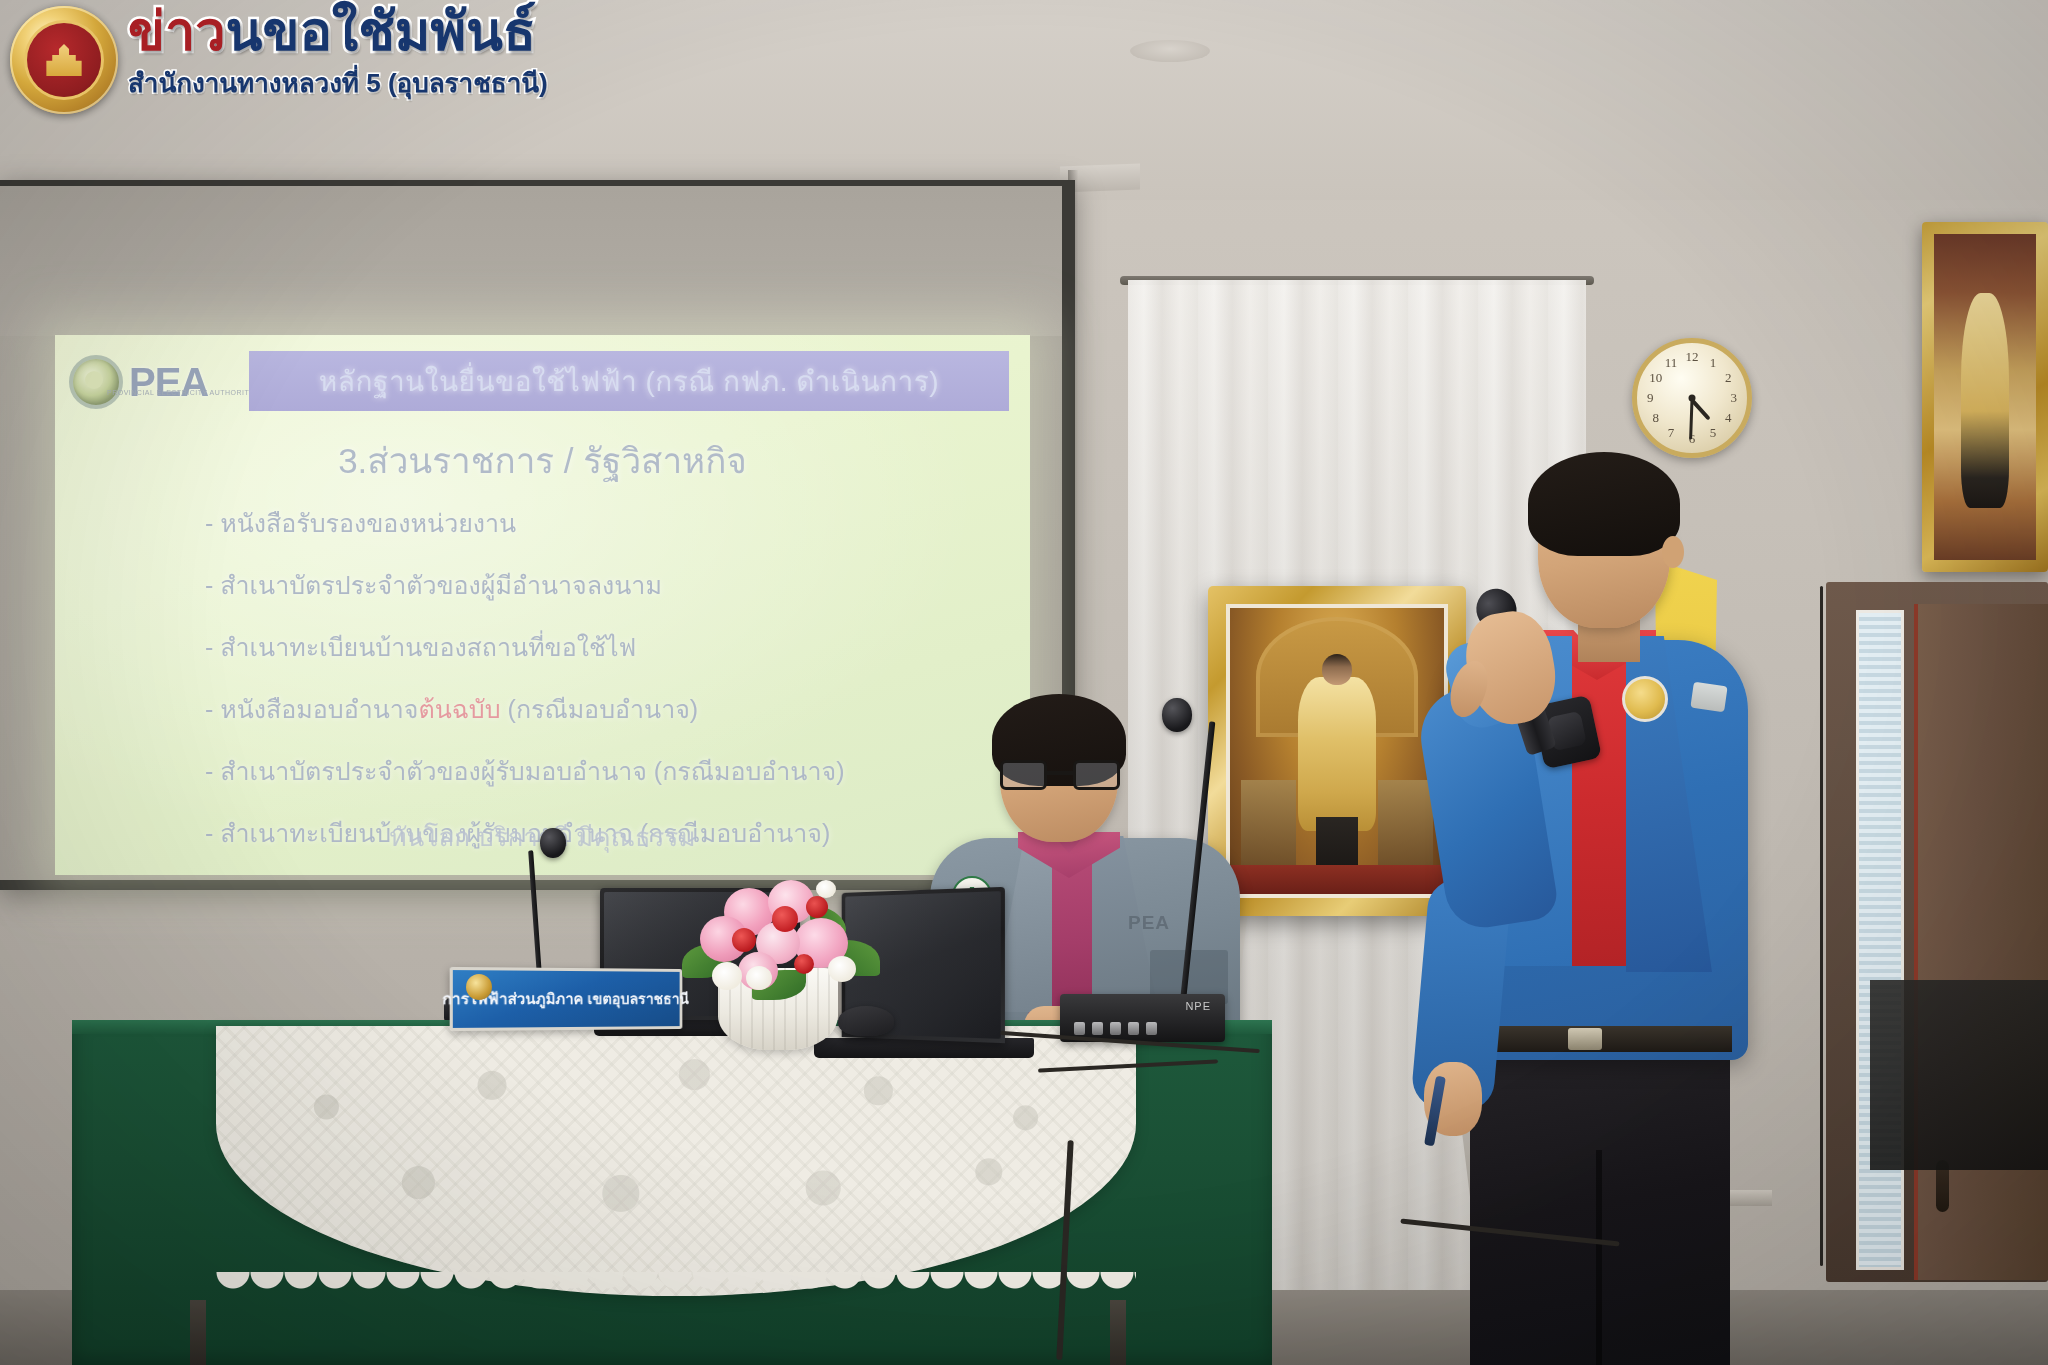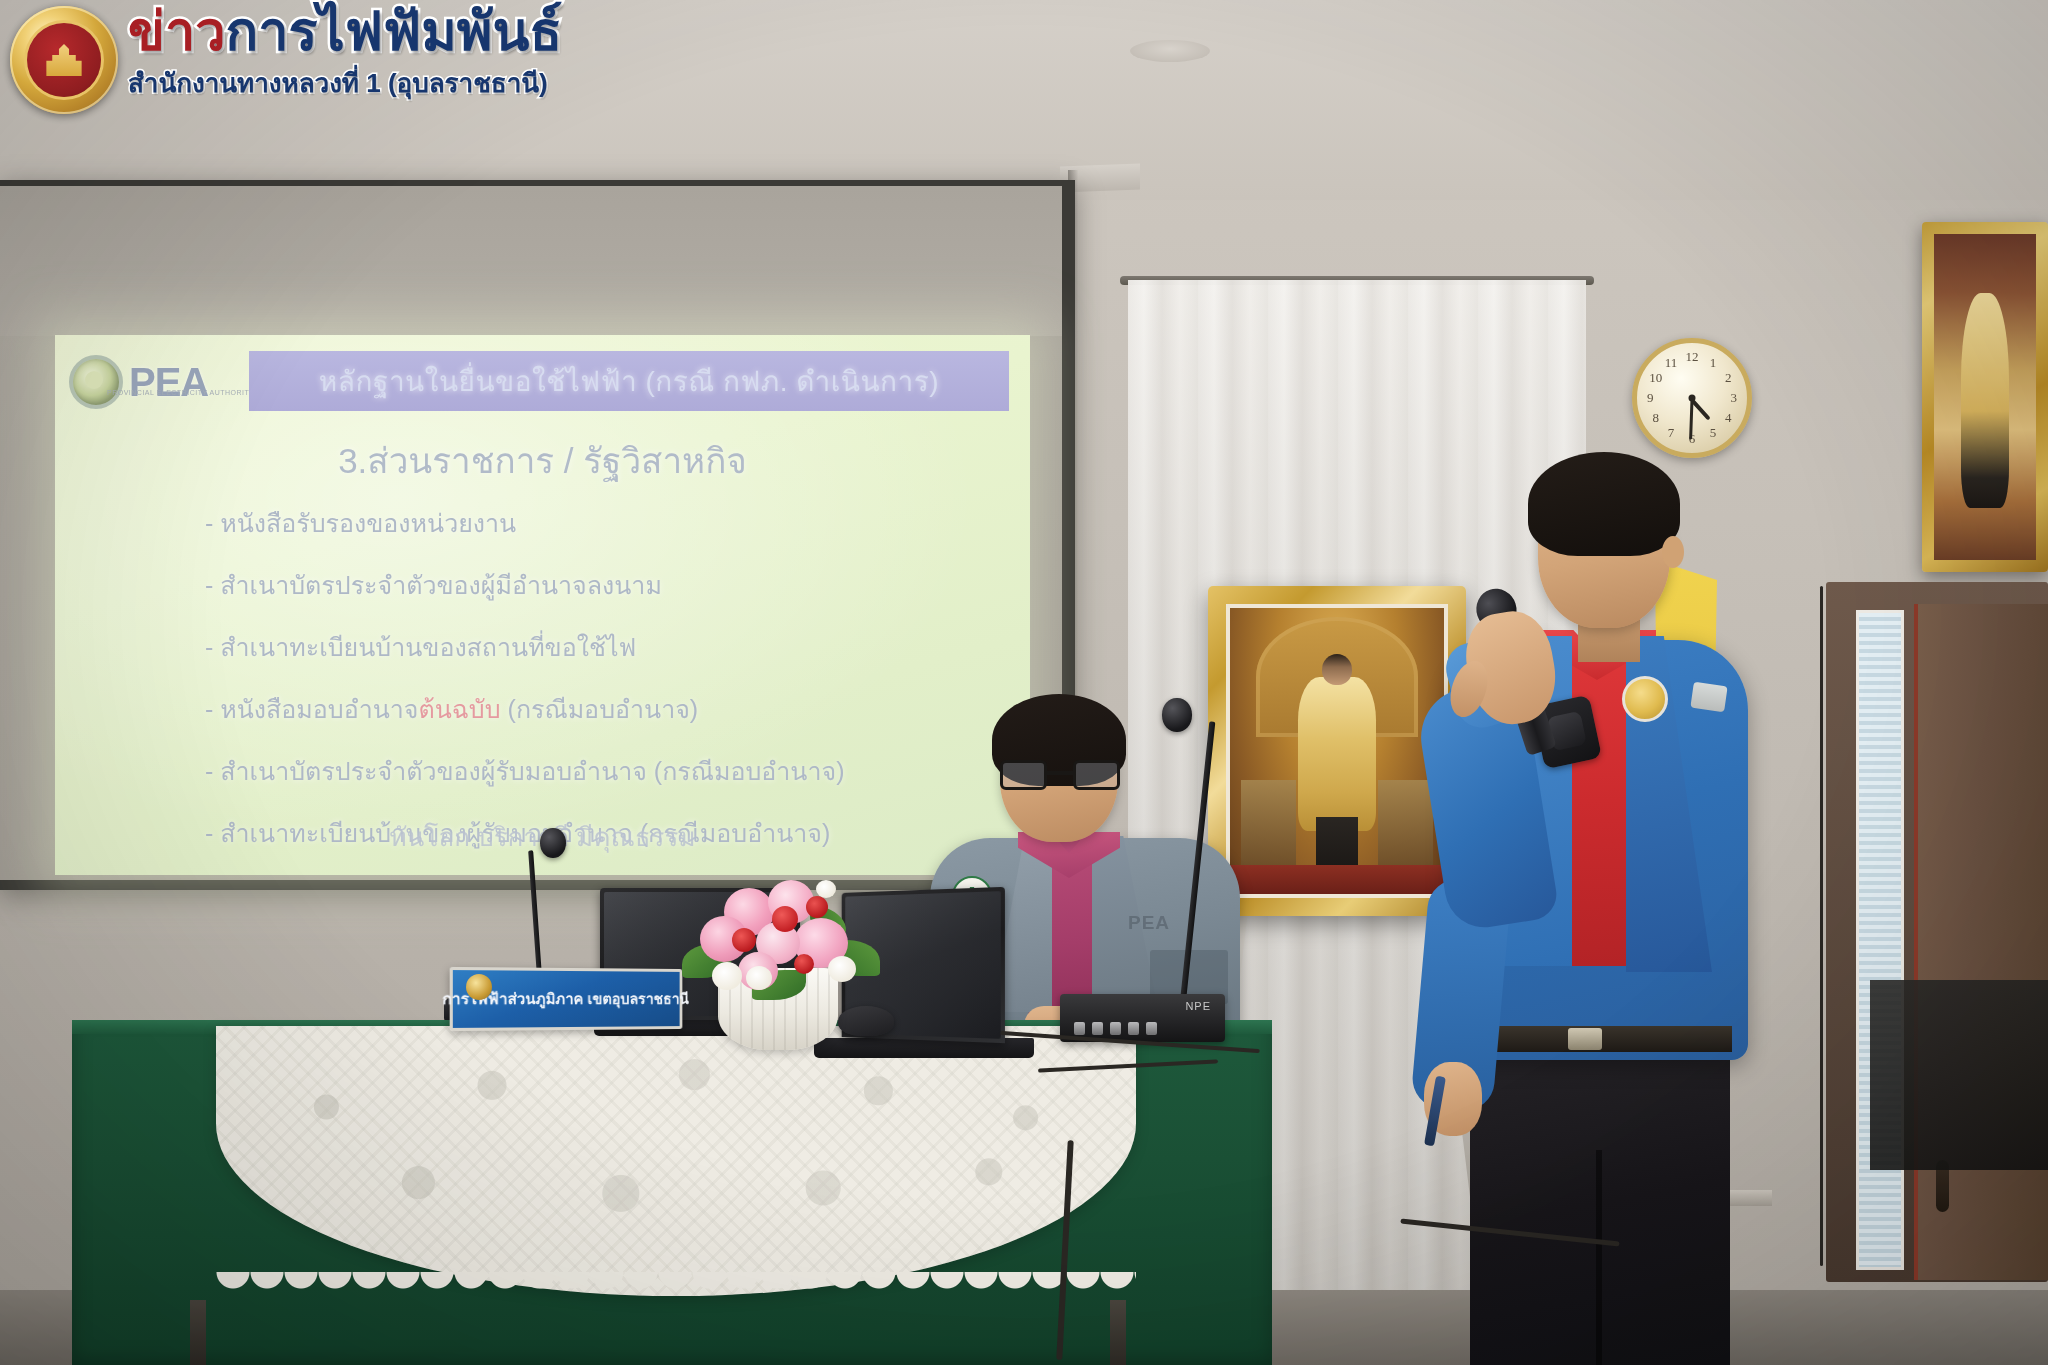--- a/index.html
+++ b/index.html
@@ -919,19 +919,19 @@
   <div style="position:absolute;left:1062px;top:1140px;width:6px;height:220px;background:#2a2723;border-radius:3px;transform:rotate(3deg);"></div>
 
   <div class="watermark">
     <div class="seal">
       <div class="seal-ring-text"></div>
       <div class="seal-inner">
         <div class="seal-glyph"></div>
       </div>
     </div>
     <div class="wm-texts">
-      <div class="wm-line1"><span class="wm-red">ข่าว</span><span class="wm-blue">การไฟฟัมพันธ์</span></div>
-      <div class="wm-line2">สำนักงานทางหลวงที่ 1 (อุบลราชธานี)</div>
+      <div class="wm-line1"><span class="wm-red">ข่าว</span><span class="wm-blue">นขอใชัมพันธ์</span></div>
+      <div class="wm-line2">สำนักงานทางหลวงที่ 5 (อุบลราชธานี)</div>
     </div>
   </div>
 
   <div class="vignette"></div>
 </div>
 
 </body></html>

